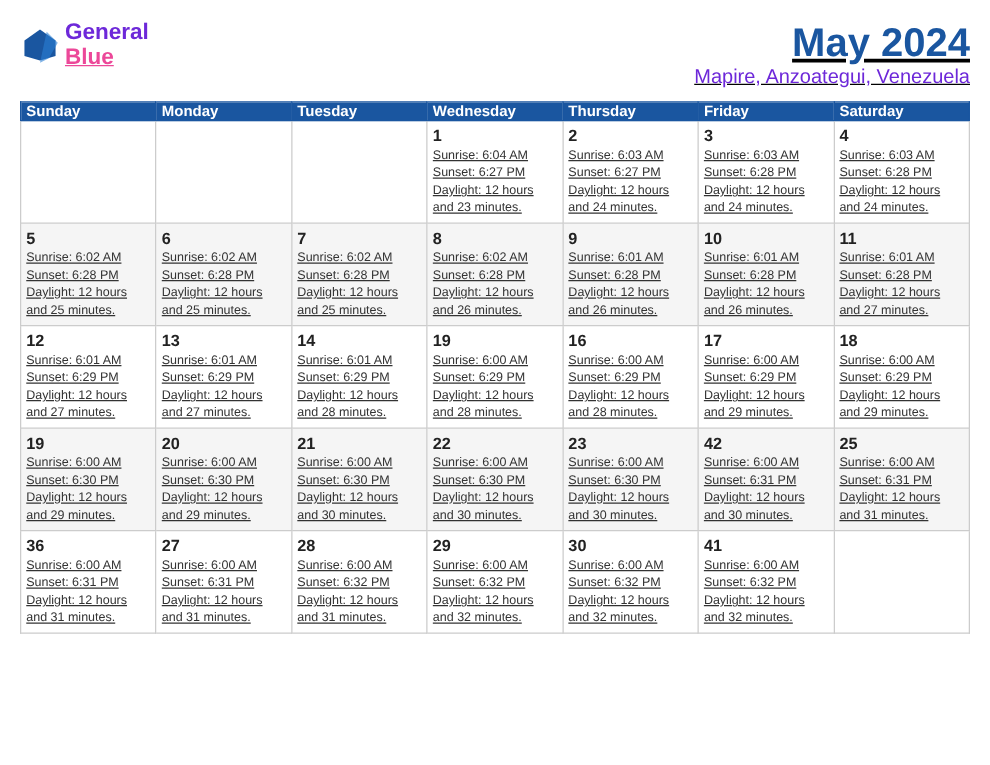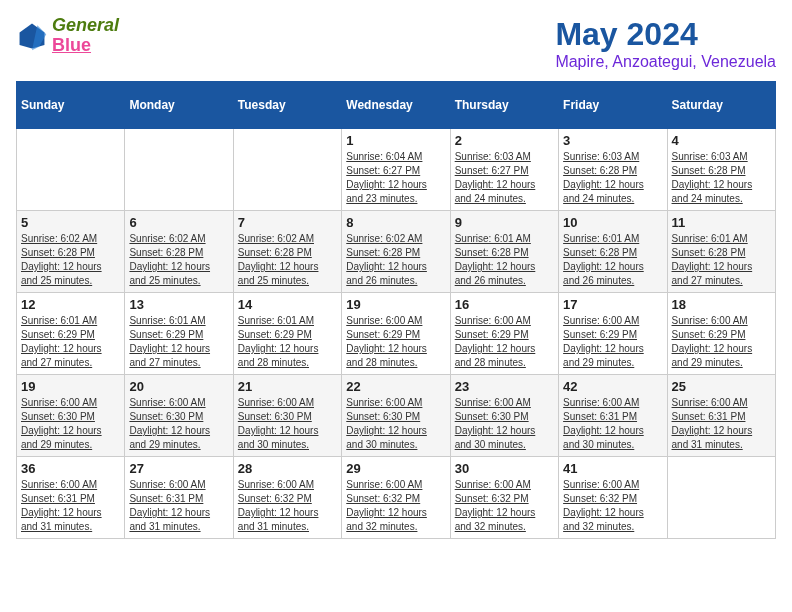--- a/index.html
+++ b/index.html
@@ -19,47 +19,49 @@
     .logo {
       display: flex;
       align-items: center;
       gap: 4px;
     }
     .logo-text {
       font-size: 18px;
       font-weight: bold;
       line-height: 1.1;
     }
-    .logo-general { color: #4d7c0f; font-style: italic; }
+    .logo-general { color: #6d28d9; }
     .logo-blue { color: #ec4899; text-decoration: underline; }
     .logo-icon {
       width: 32px;
       height: 32px;
     }
     .title-block {
+      text-align: right;
+      text-decoration: underline;
     }
     .title-block h1 {
       font-size: 32px;
       font-weight: bold;
       color: #1a56a0;
     }
     .title-block h2 {
       font-size: 16px;
       font-weight: normal;
       color: #6d28d9;
     }
     table {
       width: 100%;
       border-collapse: collapse;
       font-size: 11px;
     }
     thead tr th {
       background-color: #1a56a0;
       color: #fff;
-      padding: 16px 4px;
+      padding: 0 4px;
       text-align: left;
       font-size: 12px;
       border: 1px solid #1a56a0;
     }
     tbody tr td {
       border: 1px solid #ccc;
       padding: 4px;
       vertical-align: top;
       width: 108px;
       min-height: 80px;

